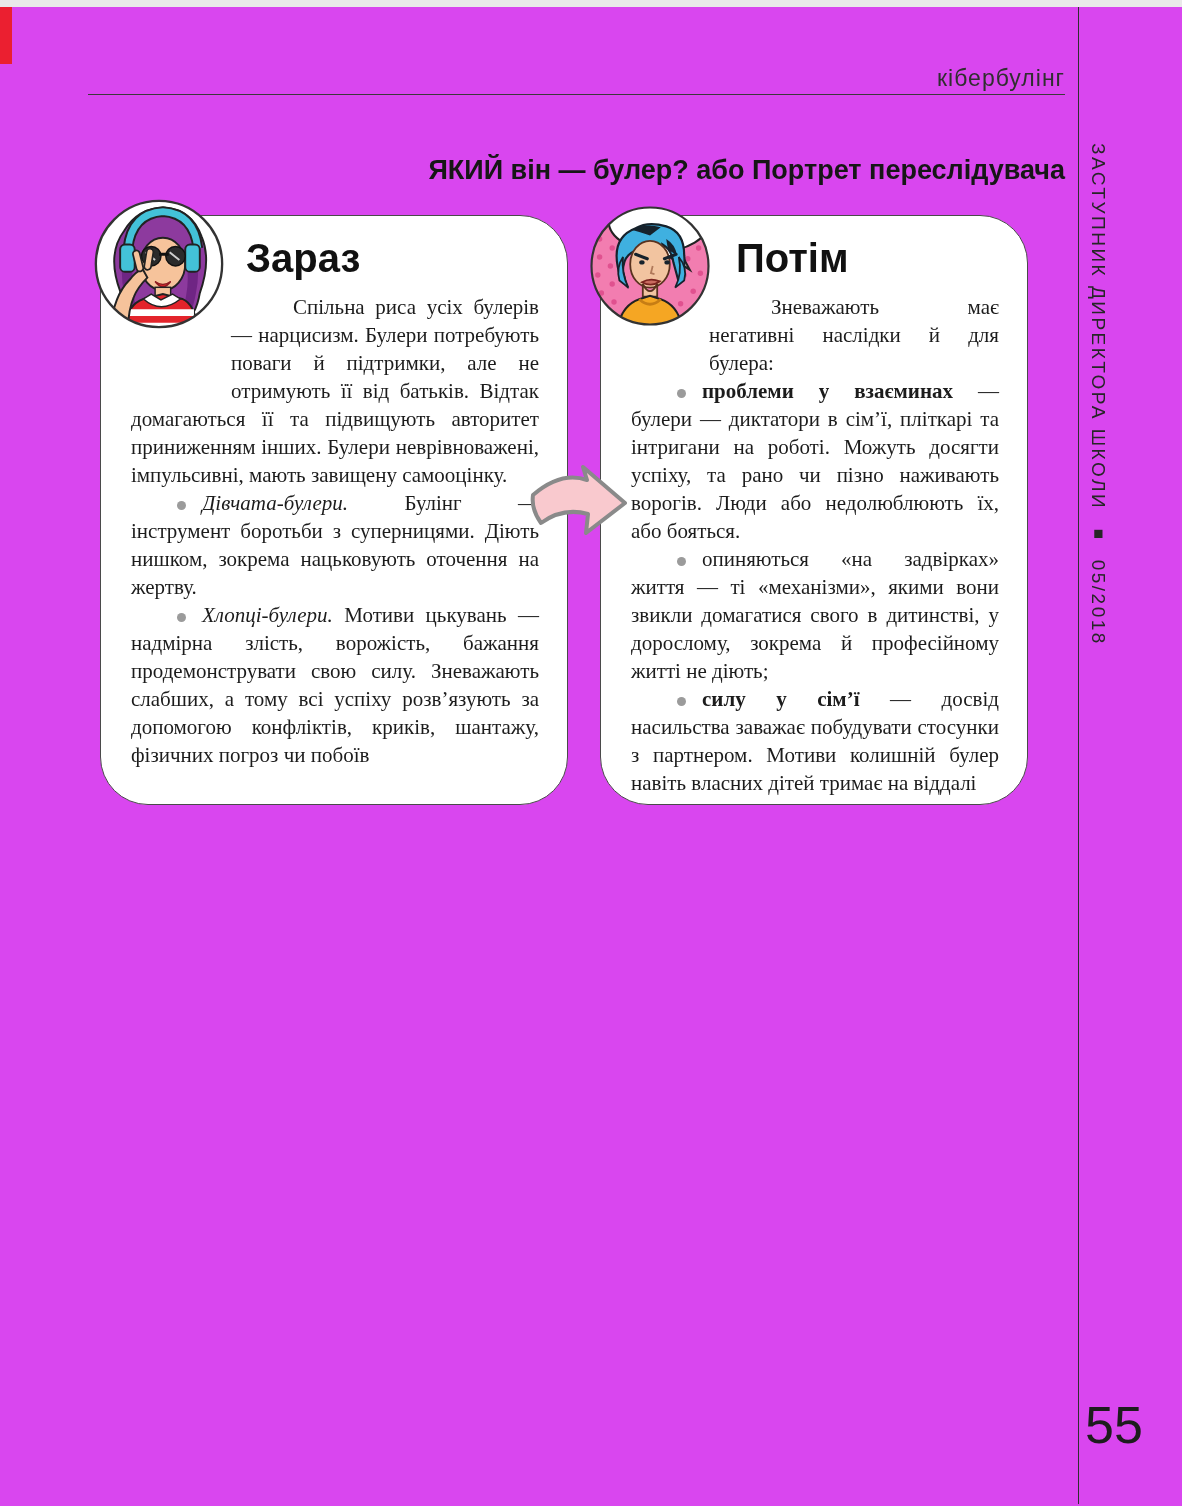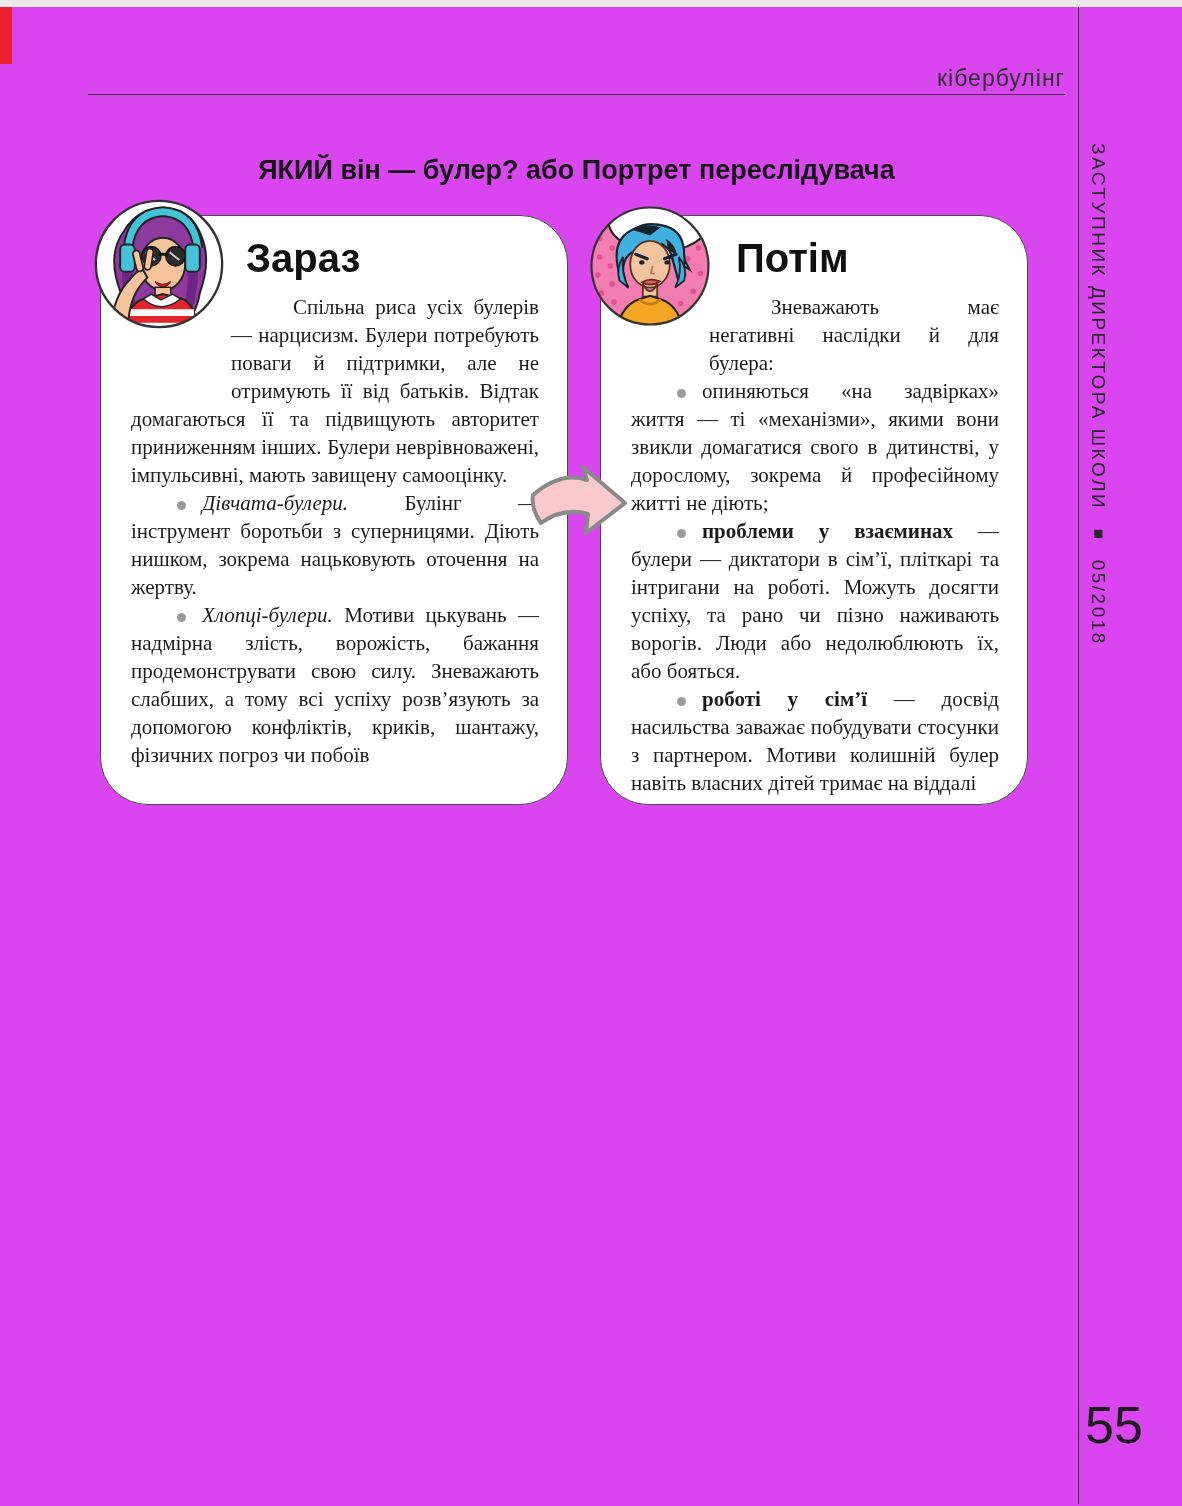--- a/index.html
+++ b/index.html
@@ -11,21 +11,21 @@
   }
   .red-bar { position:absolute; left:0; top:0; width:12px; height:57px; background:#eb1f30; }
 
   .header-rule { position:absolute; left:88px; top:87px; width:977px; border-top:1.6px solid #3a3a3a; }
   .header-label {
     position:absolute; left:88px; top:58px; width:977px; text-align:right;
     font-family:"Liberation Sans", sans-serif; font-size:23px; font-weight:400;
     letter-spacing:1px; color:#2f2f2f;
   }
   .page-title {
-    position:absolute; left:88px; top:130px; width:977px; text-align:center;
+    position:absolute; left:88px; top:130px; width:977px; text-align:right;
     font-family:"Liberation Sans", sans-serif; font-size:27px; font-weight:700; color:#161616;
   }
 
   .vline { position:absolute; left:1078px; top:0; height:1497px; border-left:1.6px solid #2e2e2e; }
   .sidebar-text {
     position:absolute; left:1087px; top:136px;
     writing-mode:vertical-rl; white-space:nowrap;
     font-family:"Liberation Sans", sans-serif; font-size:19px; font-weight:400;
     letter-spacing:2.5px; color:#262626;
   }
@@ -87,23 +87,23 @@
         <p class="bullet"><span class="dot"></span><span class="lead-italic">Хлопці-булери.</span><span> Мотиви цькувань — надмірна злість, ворожість, бажання продемонструвати свою силу. Зневажають слабших, а тому всі успіху розв’язують за допомогою конфліктів, криків, шантажу, фізичних погроз чи побоїв</span></p>
       </div>
     </div>
   </section>
 
   <section class="panel panel-later">
     <div class="panel-inner">
       <h2 class="panel-heading">Потім</h2>
       <div class="body-text">
         <p class="intro"><span class="spacer-later"></span><span>Зневажають має негативні наслідки й для булера:</span></p>
+        <p class="bullet"><span class="dot"></span><span class="lead-bold">проблеми у взаєминах</span><span> — булери — диктатори в сім’ї, пліткарі та інтригани на роботі. Можуть досягти успіху, та рано чи пізно наживають ворогів. Люди або недолюблюють їх, або бояться.</span></p>
         <p class="bullet"><span class="dot"></span><span class="lead-bold"></span><span>опиняються «на задвірках» життя — ті «механізми», якими вони звикли домагатися свого в дитинстві, у дорослому, зокрема й професійному житті не діють;</span></p>
-        <p class="bullet"><span class="dot"></span><span class="lead-bold">проблеми у взаєминах</span><span> — булери — диктатори в сім’ї, пліткарі та інтригани на роботі. Можуть досягти успіху, та рано чи пізно наживають ворогів. Люди або недолюблюють їх, або бояться.</span></p>
-        <p class="bullet"><span class="dot"></span><span class="lead-bold">роботі у сім’ї</span><span> — досвід насильства заважає побудувати стосунки з партнером. Мотиви колишній булер навіть власних дітей тримає на віддалі</span></p>
+        <p class="bullet"><span class="dot"></span><span class="lead-bold">силу у сім’ї</span><span> — досвід насильства заважає побудувати стосунки з партнером. Мотиви колишній булер навіть власних дітей тримає на віддалі</span></p>
       </div>
     </div>
   </section>
 
   <div class="avatar avatar-now">
     <svg viewBox="0 0 140 140" width="100%" height="100%">
       <defs>
           <clipPath id="clipNow">
             <circle cx="70" cy="70" r="65"></circle>
           </clipPath>

